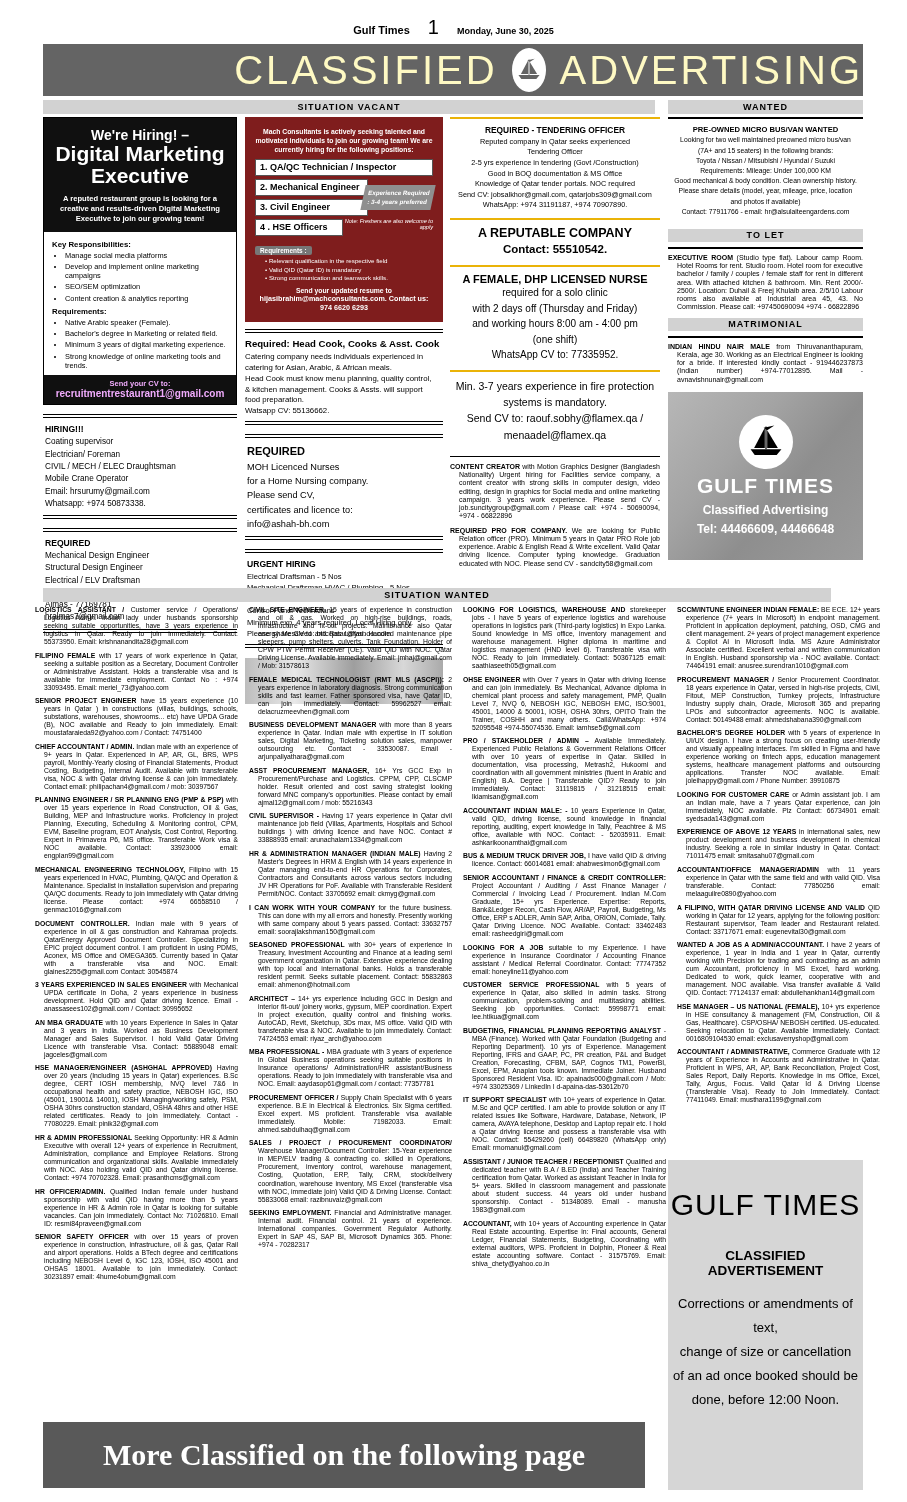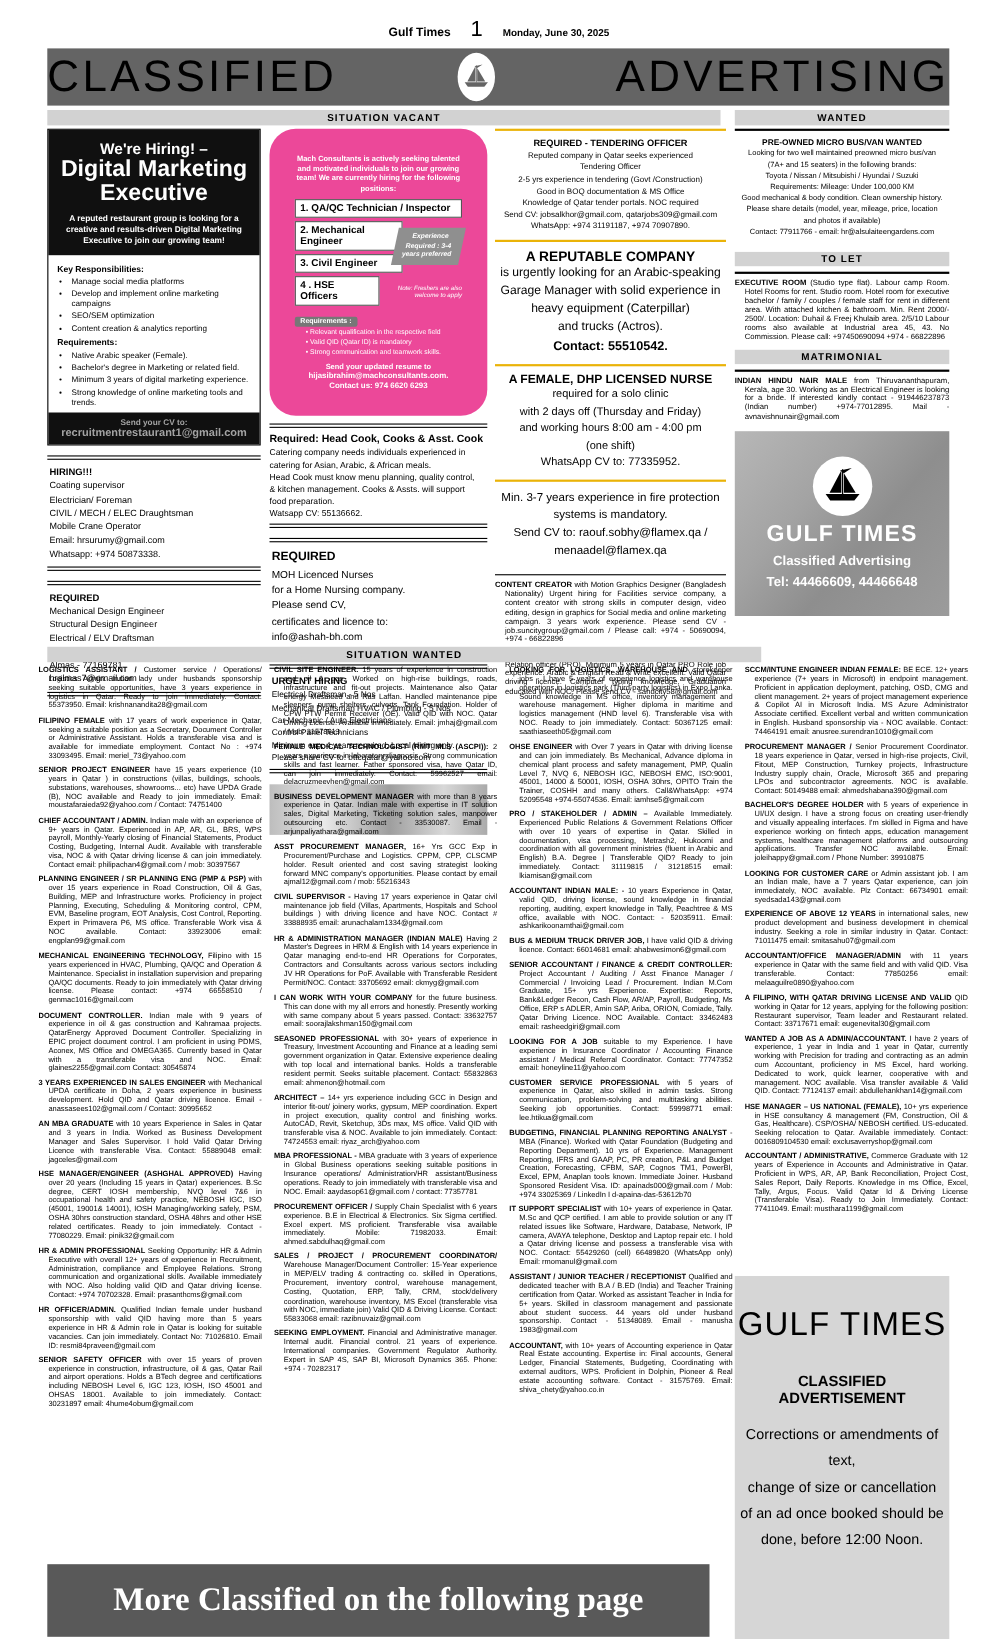--- a/index.html
+++ b/index.html
@@ -6,57 +6,57 @@
   .page{position:relative;width:907px;height:1502px;background:#fff;overflow:hidden;
         font-family:"Liberation Sans",sans-serif;color:#000;}
   
   .masthead{position:absolute;top:16px;left:0;width:100%;display:flex;justify-content:center;
             align-items:baseline;gap:18px;}
   .mh-paper{font-size:11px;font-weight:bold;}
   .mh-page{font-size:20px;font-weight:300;}
   .mh-date{font-size:9px;font-weight:bold;}
   
   .banner{position:absolute;top:44px;left:43px;width:820px;height:52px;background:#646464;
-          display:flex;align-items:center;justify-content:space-between;gap:14px;color:#000000;}
+          display:flex;align-items:center;justify-content:flex-end;gap:14px;color:#fef9c3;}
   .banner-word{font-size:40px;font-weight:300;letter-spacing:3px;}
   .banner-logo{width:34px;height:44px;background:#fff;border-radius:50%/50%;display:flex;
                align-items:center;justify-content:center;}
   .banner-logo svg{width:26px;height:26px;}
   
   .secbar{position:absolute;height:14px;background:#d2d2d2;font-size:9px;font-weight:bold;
           text-align:center;line-height:14px;letter-spacing:1px;}
   .bar-sv{top:100px;left:43px;width:612px;}
   .bar-wd{top:100px;left:668px;width:195px;}
-  .bar-sw{top:588px;left:43px;width:649px;}
+  .bar-sw{top:588px;left:43px;width:788px;}
   
   .colA{position:absolute;top:117px;left:43px;width:194px;}
   .colB{position:absolute;top:117px;left:245px;width:198px;}
   .colC{position:absolute;top:117px;left:450px;width:210px;}
   .colD{position:absolute;top:117px;left:668px;width:195px;}
   
   .dm-ad{border:1px solid #000;}
   .dm-head{background:#101010;color:#fff;text-align:center;padding:9px 6px 8px;}
   .dm-l1{font-size:14px;font-weight:bold;}
   .dm-l2{font-size:21px;font-weight:bold;line-height:1.05;}
   .dm-intro{font-size:7.6px;font-weight:bold;margin-top:7px;line-height:1.3;}
   .dm-body{padding:5px 8px 2px;font-size:7.4px;}
   .dm-sec{font-weight:bold;font-size:7.8px;margin:3px 0;}
   .dm-body ul{margin:0 0 3px;padding-left:13px;}
   .dm-body li{margin-bottom:2.5px;line-height:1.2;}
-  .dm-foot{background:#101010;color:#a3a3a3;text-align:center;padding:4px 2px 5px;}
+  .dm-foot{background:#101010;color:#f0abfc;text-align:center;padding:4px 2px 5px;}
   .dm-cta{font-size:7.5px;font-weight:bold;}
   .dm-email{font-size:10px;font-weight:bold;}
   
   .rule-box{border-top:4px double #000;border-bottom:4px double #000;margin-top:9px;
             padding:5px 2px;}
   .rb-title{font-weight:bold;font-size:8.6px;line-height:1.5;}
   .rb-line{font-size:8.2px;line-height:1.5;}
   .rb-big .rb-line{font-size:9.2px;line-height:1.55;}
   
-  .mach{background:#ec4899;color:#fff;padding:23px;border-radius:24px;}
+  .mach{background:#7f1d1d;color:#fff;padding:10px;}
   .mach-intro{font-size:6.8px;font-weight:bold;text-align:center;line-height:1.35;margin-bottom:4px;}
   .mach-grid{position:relative;}
   .mach-row{background:#fff;color:#000;font-weight:bold;font-size:9px;padding:2.5px 4px;
             margin-bottom:3px;border:1px solid #555;}
   .mach-row.w60{width:58%;}
   .mach-row.w45{width:44%;}
   .mach-exp{position:absolute;right:0;top:26px;width:36%;background:#8f8f8f;color:#fff;
             font-size:6.2px;font-weight:bold;text-align:center;padding:4px 3px;
             transform:skewX(-12deg);line-height:1.4;}
   .mach-note{position:absolute;right:0;bottom:3px;width:52%;font-size:5.6px;font-style:italic;
@@ -270,26 +270,20 @@
           <div class="c-line">Tendering Officer</div>
           <div class="c-line">2-5 yrs experience in tendering (Govt /Construction)</div>
           <div class="c-line">Good in BOQ documentation &amp; MS Office</div>
           <div class="c-line">Knowledge of Qatar tender portals. NOC required</div>
           <div class="c-line">Send CV: jobsalkhor@gmail.com, qatarjobs309@gmail.com</div>
           <div class="c-line">WhatsApp: +974 31191187, +974 70907890.</div>
         </div>
     </div>
     <div class="c-ad reputable">
       <div class="c-title">A REPUTABLE COMPANY</div>
-      <div>
-          <div class="c-line">is urgently looking for an Arabic-speaking</div>
-          <div class="c-line">Garage Manager with solid experience in</div>
-          <div class="c-line">heavy equipment (Caterpillar)</div>
-          <div class="c-line">and trucks (Actros).</div>
-        </div>
       <div class="c-contact">Contact: 55510542.</div>
     </div>
     <div class="c-ad nurse">
       <div class="c-title">A FEMALE, DHP LICENSED NURSE</div>
       <div>
           <div class="c-line">required for a solo clinic</div>
           <div class="c-line">with 2 days off (Thursday and Friday)</div>
           <div class="c-line">and working hours 8:00 am - 4:00 pm</div>
           <div class="c-line">(one shift)</div>
           <div class="c-line">WhatsApp CV to: 77335952.</div>

